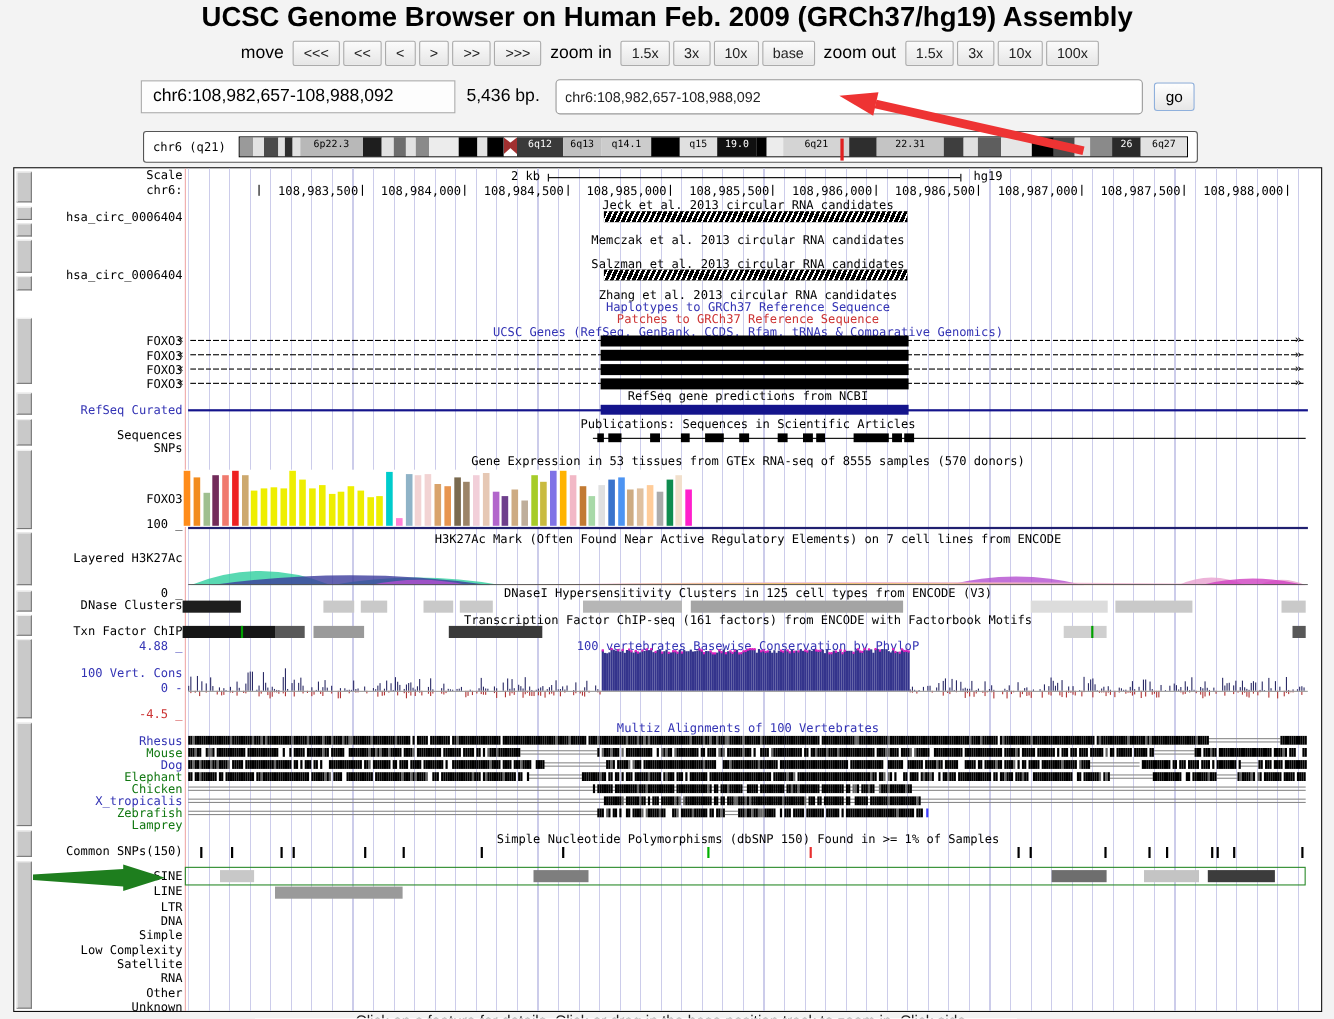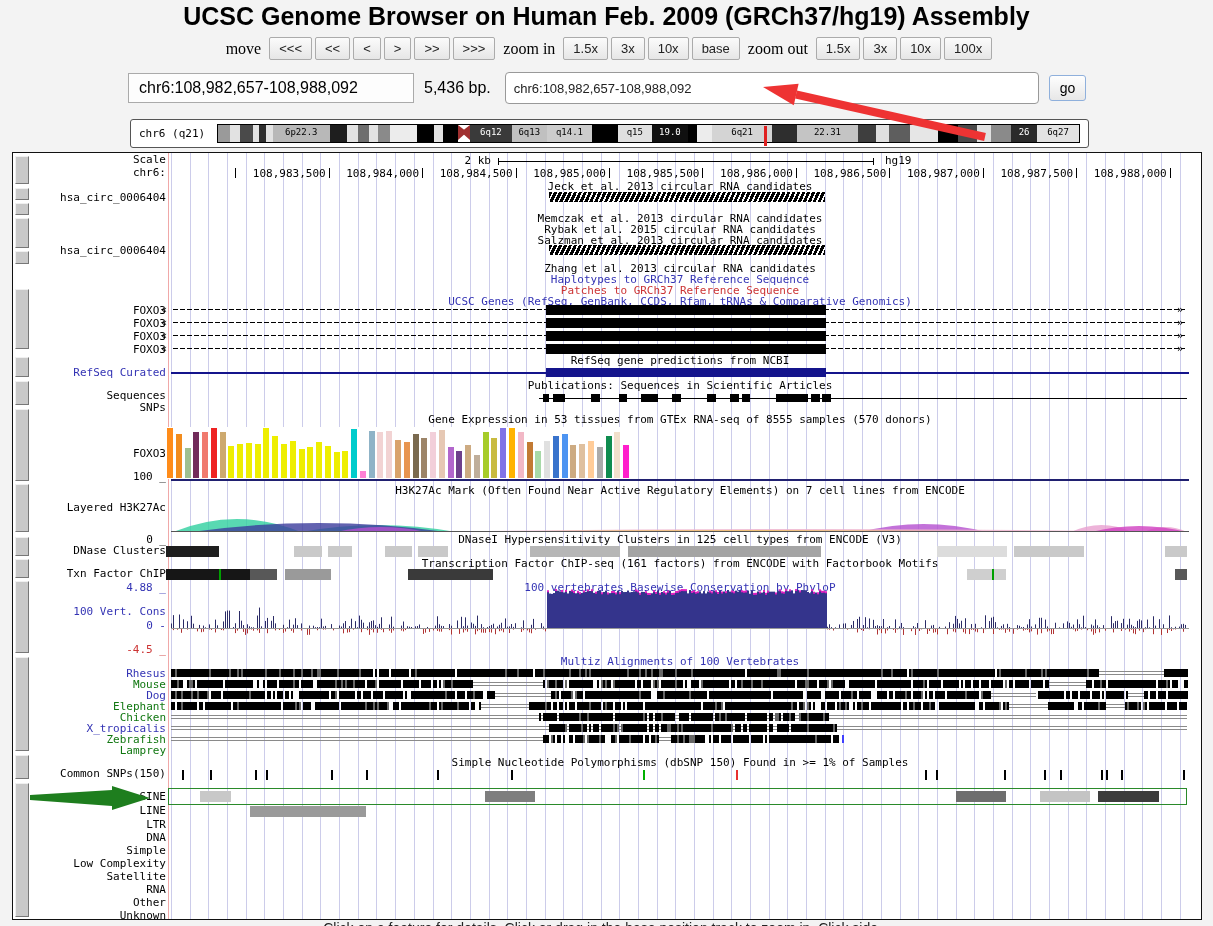--- a/index.html
+++ b/index.html
@@ -2,21 +2,21 @@
 <html><head>
 <meta charset="utf-8">
 <style>
   html,body{margin:0;padding:0;}
   .page{position:relative;width:1213px;height:926px;background:#f3f3f3;overflow:hidden;
         font-family:"Liberation Sans",sans-serif;}
   .title{position:absolute;top:2px;left:0;right:0;text-align:center;font-size:25px;
          font-weight:bold;color:#000;}
   .controls{position:absolute;top:37px;left:0;right:0;display:flex;justify-content:center;
             align-items:center;gap:3px;}
-  .ctl-label{font-size:16px;color:#000;margin:0 5px;font-family:Liberation Serif, serif;}
+  .ctl-label{font-size:16px;color:#000;margin:0 5px;}
   .btn{display:inline-block;padding:3px 9px;border:1px solid #ababab;border-radius:2px;
        background:linear-gradient(#fbfbfb,#e6e6e6);font-size:13px;color:#222;cursor:pointer;}
   .pos-row{position:absolute;top:72px;left:128px;display:flex;align-items:center;}
   .pos-box{border:1px solid #aaa;background:#fdfdfd;padding:5px 10px;font-size:16px;color:#000;
            width:264px;white-space:nowrap;}
   .bp{font-size:16px;margin:0 14px 0 10px;white-space:nowrap;}
   .search{width:516px;height:18px;padding:6px 8px;border:1px solid #999;border-radius:4px;
           font-size:13px;color:#222;font-family:"Liberation Sans",sans-serif;}
   .go{margin-left:10px;padding:4px 10px;border:1px solid #8fb0dc;border-radius:3px;
       background:linear-gradient(#fefefe,#e7e7e7);font-size:14px;cursor:pointer;}
@@ -176,21 +176,20 @@
       <div class="tlabel" style="position: absolute; top: 666px; color: rgb(0, 0, 0);">LTR</div>
       <div class="tlabel" style="position: absolute; top: 679px; color: rgb(0, 0, 0);">DNA</div>
       <div class="tlabel" style="position: absolute; top: 692px; color: rgb(0, 0, 0);">Simple</div>
       <div class="tlabel" style="position: absolute; top: 705px; color: rgb(0, 0, 0);">Low Complexity</div>
       <div class="tlabel" style="position: absolute; top: 718px; color: rgb(0, 0, 0);">Satellite</div>
       <div class="tlabel" style="position: absolute; top: 731px; color: rgb(0, 0, 0);">RNA</div>
       <div class="tlabel" style="position: absolute; top: 744px; color: rgb(0, 0, 0);">Other</div>
       <div class="tlabel" style="position: absolute; top: 757px; color: rgb(0, 0, 0);">Unknown</div>
       <div class="ttitle" style="position: absolute; top: 28px; color: rgb(0, 0, 0);">Jeck et al. 2013 circular RNA candidates</div>
       <div class="ttitle" style="position: absolute; top: 60px; color: rgb(0, 0, 0);">Memczak et al. 2013 circular RNA candidates</div>
-      <div class="ttitle" style="position: absolute; top: 71px; color: rgb(0, 0, 0);">Rybak et al. 2015 circular RNA candidates</div>
       <div class="ttitle" style="position: absolute; top: 82px; color: rgb(0, 0, 0);">Salzman et al. 2013 circular RNA candidates</div>
       <div class="ttitle" style="position: absolute; top: 110px; color: rgb(0, 0, 0);">Zhang et al. 2013 circular RNA candidates</div>
       <div class="ttitle" style="position: absolute; top: 121px; color: rgb(51, 51, 180);">Haplotypes to GRCh37 Reference Sequence</div>
       <div class="ttitle" style="position: absolute; top: 132px; color: rgb(204, 51, 51);">Patches to GRCh37 Reference Sequence</div>
       <div class="ttitle" style="position: absolute; top: 143px; color: rgb(51, 51, 180);">UCSC Genes (RefSeq, GenBank, CCDS, Rfam, tRNAs &amp; Comparative Genomics)</div>
       <div class="ttitle" style="position: absolute; top: 202px; color: rgb(0, 0, 0);">RefSeq gene predictions from NCBI</div>
       <div class="ttitle" style="position: absolute; top: 227px; color: rgb(0, 0, 0);">Publications: Sequences in Scientific Articles</div>
       <div class="ttitle" style="position: absolute; top: 261px; color: rgb(0, 0, 0);">Gene Expression in 53 tissues from GTEx RNA-seq of 8555 samples (570 donors)</div>
       <div class="ttitle" style="position: absolute; top: 332px; color: rgb(0, 0, 0);">H3K27Ac Mark (Often Found Near Active Regulatory Elements) on 7 cell lines from ENCODE</div>
       <div class="ttitle" style="position: absolute; top: 381px; color: rgb(0, 0, 0);">DNaseI Hypersensitivity Clusters in 125 cell types from ENCODE (V3)</div>

